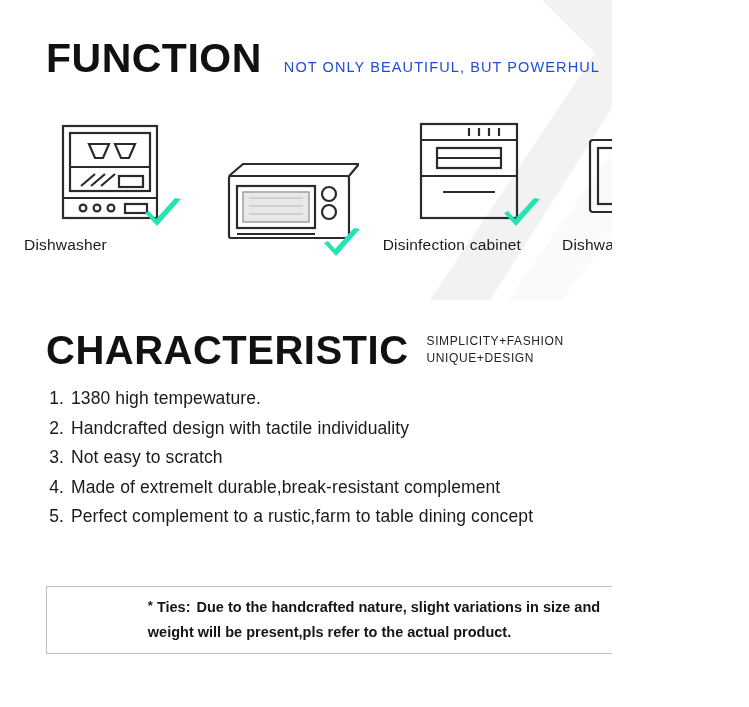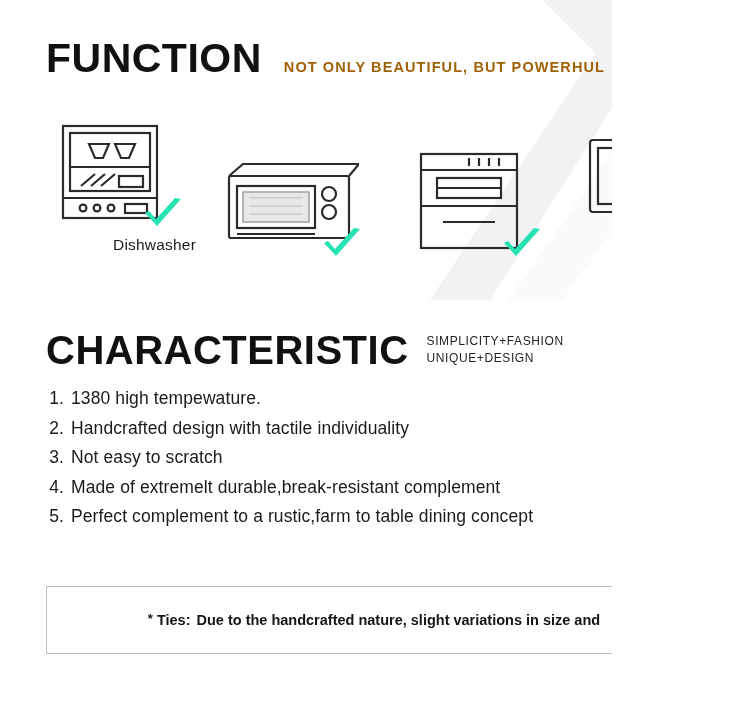--- a/index.html
+++ b/index.html
@@ -39,22 +39,22 @@
   .sec-title {
     font-size: 40px;
     font-weight: bold;
     letter-spacing: 0.5px;
     color: #111;
     line-height: 1;
   }
   .sec-sub {
     font-size: 14.5px;
     letter-spacing: 1.1px;
-    color: #a16207;
-    font-weight: bold;
+    color: #1d4ed8;
+    font-weight: normal;
   }
   .sec-sub-2 {
     font-size: 12px;
     letter-spacing: 0.6px;
     color: #222;
     line-height: 1.45;
   }
   
   #function-section {
     position: absolute;
@@ -67,21 +67,21 @@
     position: absolute;
     left: 24px;
     top: 120px;
     width: 710px;
     display: flex;
     justify-content: space-between;
     align-items: flex-end;
   }
   .icon-cell {
     width: 172px;
-    text-align: right;
+    text-align: left;
     position: relative;
   }
   .icon-art {
     height: 104px;
     display: flex;
     align-items: flex-end;
     justify-content: center;
     position: relative;
   }
   .icon-label {
@@ -232,20 +232,21 @@
           <line x1="76" y1="8" x2="76" y2="16"></line>
           <line x1="86" y1="8" x2="86" y2="16"></line>
           <rect x="24" y="28" width="64" height="20"></rect>
           <line x1="24" y1="38" x2="88" y2="38"></line>
           <line x1="30" y1="72" x2="82" y2="72"></line>
         </svg>
         <svg class="check" viewBox="0 0 42 36" xmlns="http://www.w3.org/2000/svg">
           <path d="M3 17 L15 30 L39 3 L33 2 L14 23 L7 15 Z" fill="#27e3b4"></path>
         </svg>
       </div>
+      <div class="icon-label">Disinfection cabinet</div>
     </div>
 
     <div class="icon-cell">
       <div class="icon-art">
         <svg width="128" height="104" viewBox="0 0 128 104" xmlns="http://www.w3.org/2000/svg" fill="none" stroke="#2b2b2b" stroke-width="2.2">
           <rect x="6" y="20" width="114" height="72" rx="3"></rect>
           <rect x="14" y="28" width="74" height="56"></rect>
           <line x1="80" y1="32" x2="80" y2="80" stroke="#27e3b4" stroke-width="3"></line>
           <circle cx="104" cy="34" r="6"></circle>
           <circle cx="104" cy="52" r="6"></circle>
@@ -288,16 +289,17 @@
       <li>
         <span class="num">5.</span>
         <span>Perfect complement to a rustic,farm to table dining concept</span>
       </li>
     </ul>
   </div>
 
   <div id="note-box">
     <div class="note-inner">
       <span class="note-star">*</span><span class="note-label">Ties:</span><span>Due to the handcrafted nature, slight variations in size and</span><br>
+      <span>weight will be present,pls refer to the actual product.</span>
     </div>
   </div>
 
 </div>
 
 </body></html>

